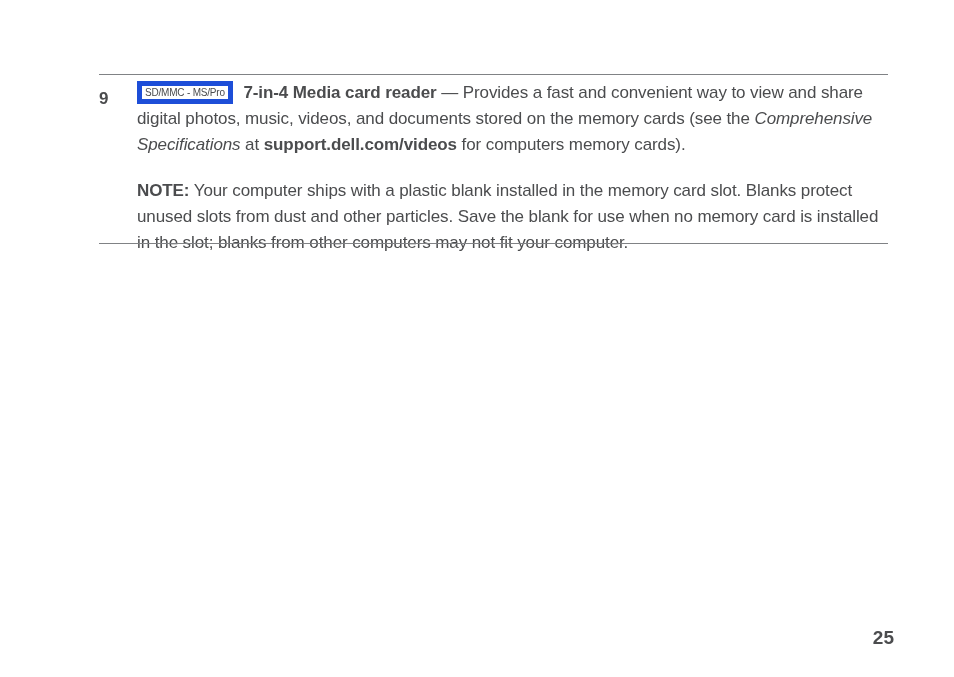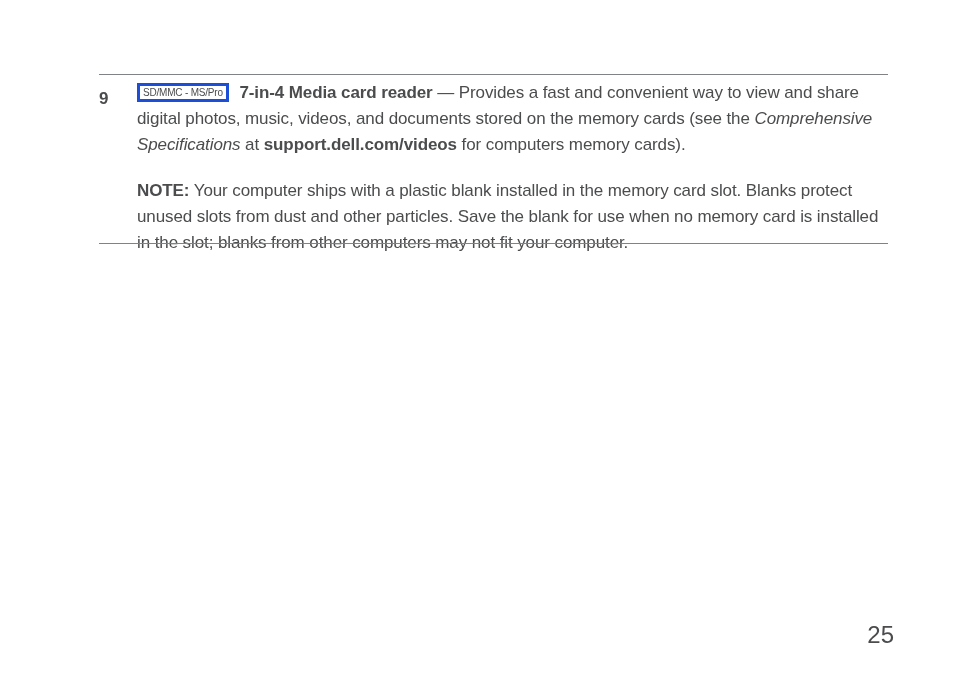--- a/index.html
+++ b/index.html
@@ -52,40 +52,40 @@
   }
   .body{
     margin-left:38px;
     font-size:17px;
     line-height:26px;
     letter-spacing:-.1px;
     color:#4b4c4e;
   }
   .icon-box{
     display:inline-block;
-    border:3px solid #1d4ed8;
+    border:5px solid #1d4ed8;
     font-size:10px;
     padding:2px 3px 1px 3px;
     margin-right:6px;
     vertical-align:2px;
     line-height:1;
     color:#4b4c4e;
     font-family:Arial,sans-serif;
     letter-spacing:-.2px;
   }
   .feature-name{font-weight:700}
   .italic{font-style:italic}
   .bold{font-weight:700}
   .para2{margin-top:20px}
   .page-num{
     position:absolute;
     right:60px;
     bottom:28px;
-    font-size:24px;
-    font-weight:400;
+    font-size:19px;
+    font-weight:700;
     color:#4b4c4e;
   }
 </style>
 </head>
 <body>
 
 <div class="page">
 
   <div class="rule top"></div>
 

